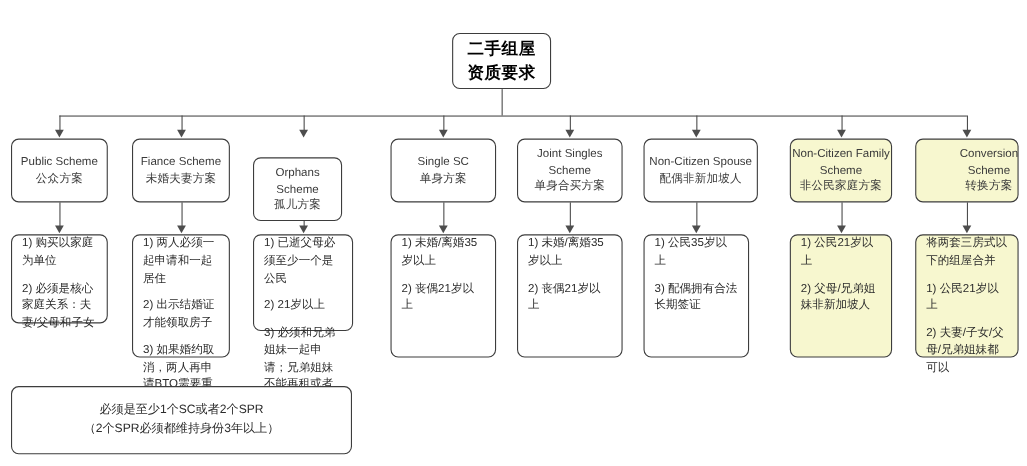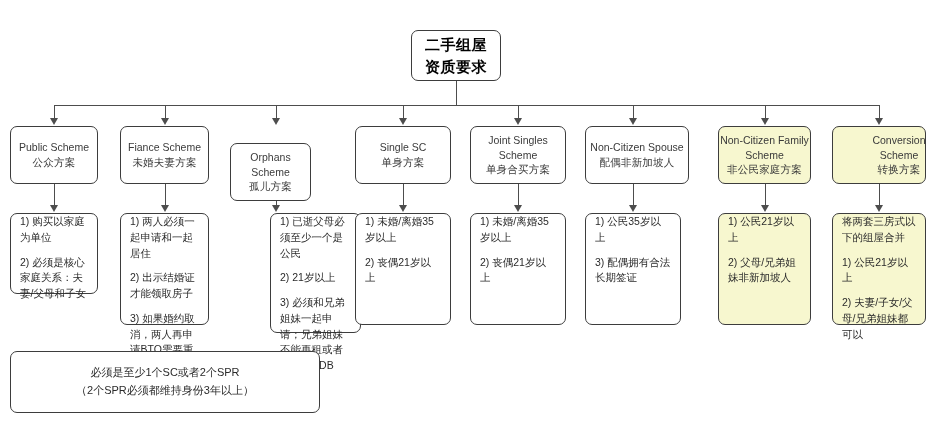--- a/index.html
+++ b/index.html
@@ -164,21 +164,21 @@
           <div class="detail-item">2) 出示结婚证才能领取房子</div>
           <div class="detail-item">3) 如果婚约取消，两人再申请BTO需要重新排队</div>
         </div>
       </div>
       <div class="node scheme-node" style="left: 230px; top: 143px; width: 81px; height: 58px; text-align: center;">
         <div>
           <div class="en">Orphans Scheme</div>
           <div class="cn">孤儿方案</div>
         </div>
       </div>
-      <div class="node detail-node" style="left: 230px; top: 213px; width: 91px; height: 120px; margin-left: 40px;">
+      <div class="node detail-node" style="left: 230px; top: 213px; width: 91px; height: 88px;">
         <div class="detail-inner">
           <div class="detail-item">1) 已逝父母必须至少一个是公民</div>
           <div class="detail-item">2) 21岁以上</div>
           <div class="detail-item">3) 必须和兄弟姐妹一起申请；兄弟姐妹不能再租或者买其他HDB</div>
         </div>
       </div>
       <div class="node scheme-node" style="left: 355px; top: 126px; width: 96px; height: 58px;">
         <div>
           <div class="en">Single SC</div>
           <div class="cn">单身方案</div>

